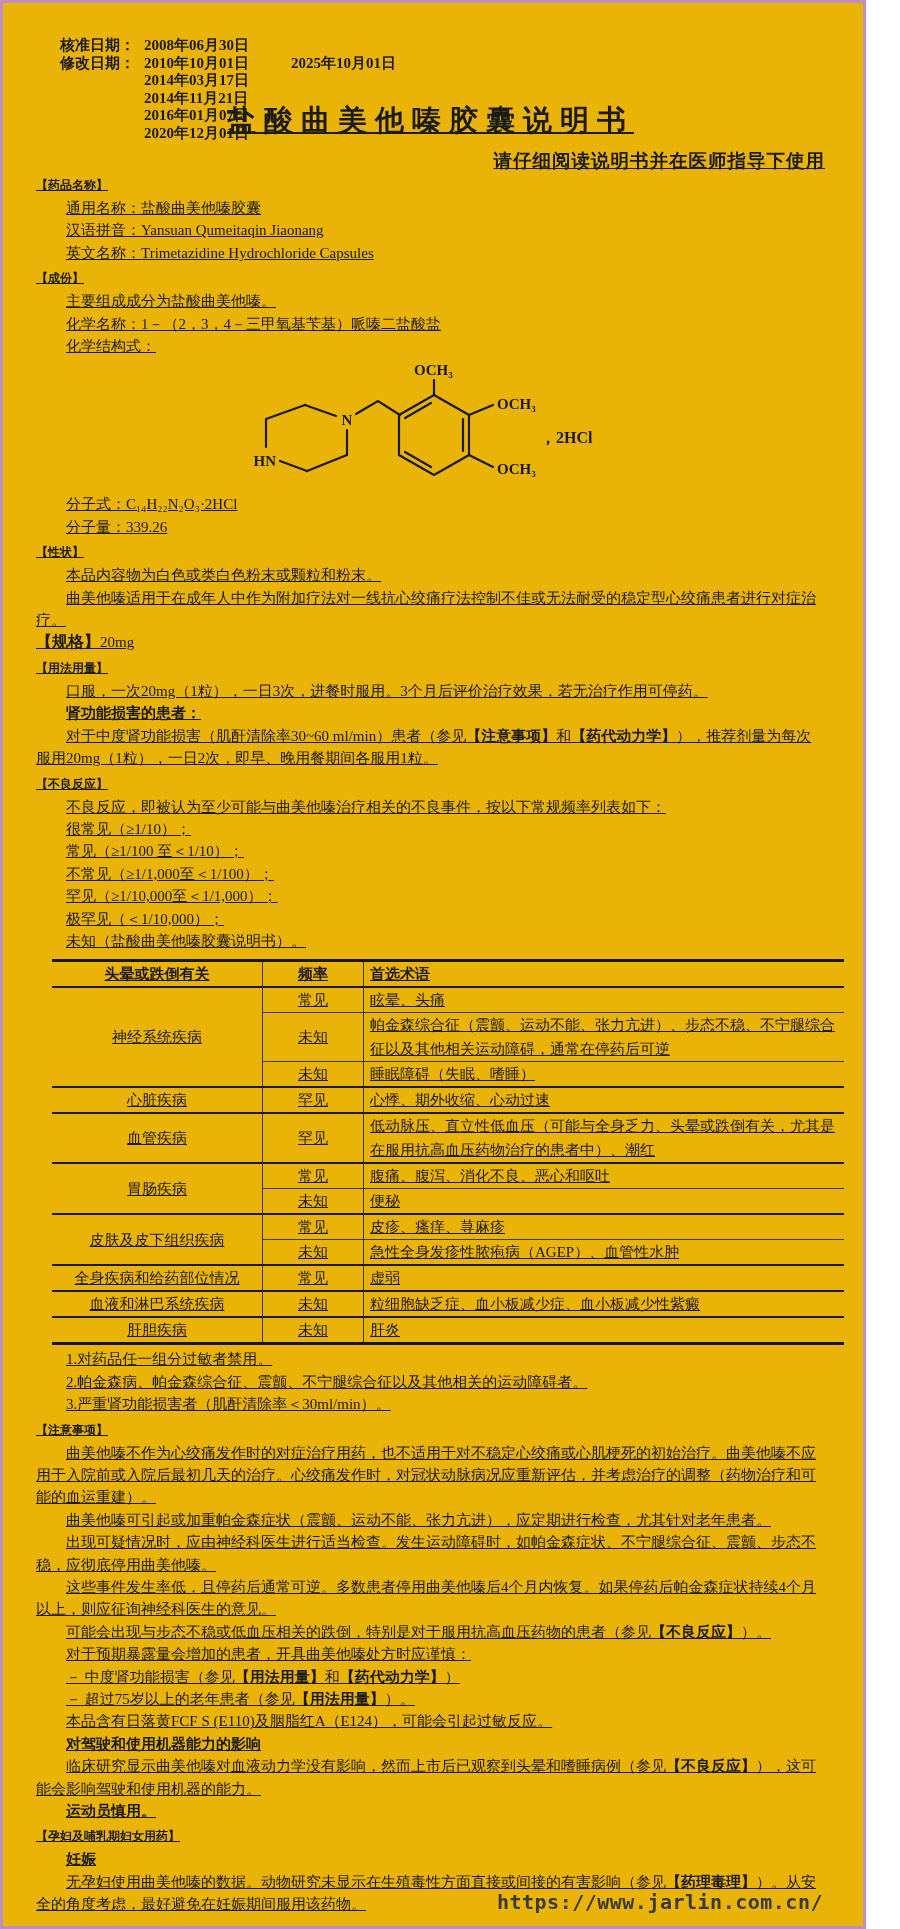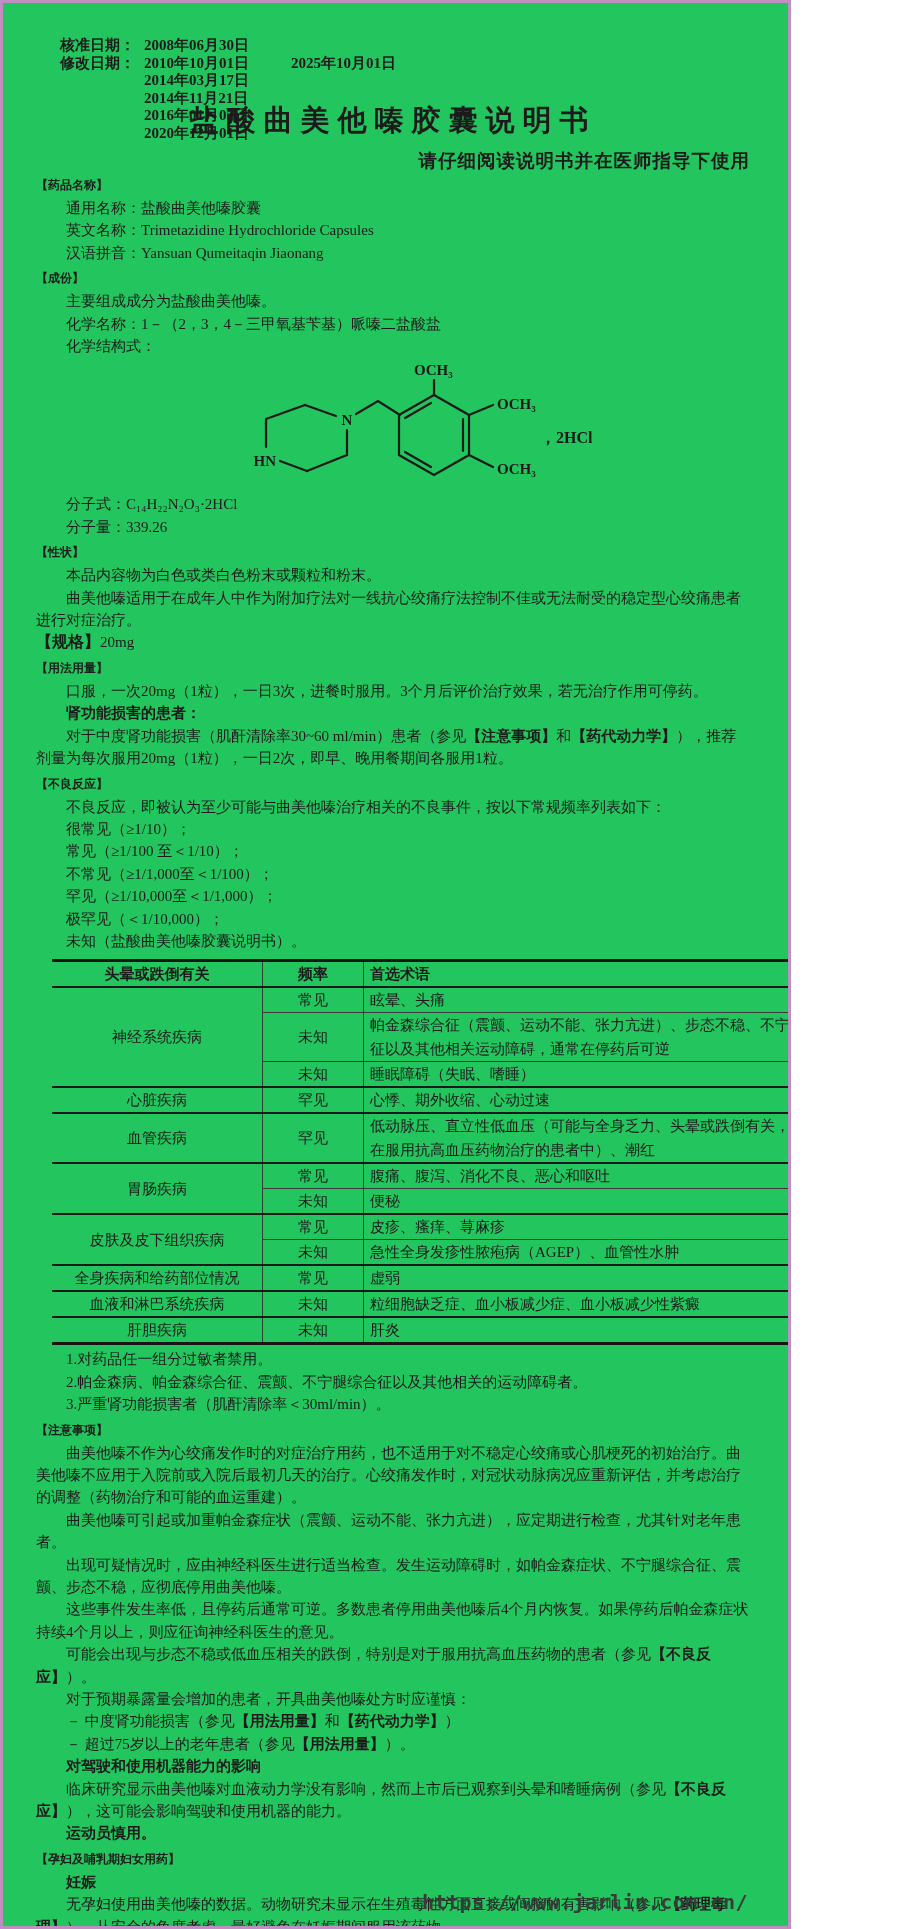--- a/index.html
+++ b/index.html
@@ -1,19 +1,19 @@
 <!DOCTYPE html>
 <html><head>
 <meta charset="utf-8">
 <style>
   html,body{margin:0;padding:0;background:#fff;}
   .page{
-    position:relative;width:791px;height:1929px;box-sizing:border-box;
-    border:3px solid #c08ec0;background:#22c55e;color:#1b1b1b;
-    font-family:"Liberation Serif","DejaVu Serif",serif;overflow:hidden;
+    position:relative;width:866px;height:1929px;box-sizing:border-box;
+    border:3px solid #c08ec0;background:#eab308;color:#1b1b1b;
+    font-family:"Liberation Serif","DejaVu Serif",serif;overflow:hidden;text-decoration:underline;
   }
   .content{padding:12px 38px 0 33px;}
   
   header{position:relative;height:144px;}
   .dates{position:absolute;left:24px;top:10px;font-size:15px;font-weight:bold;line-height:17.6px;white-space:nowrap;}
   .drow{display:flex;}
   .dlabel{width:84px;}
   .dcont{margin-left:84px;}
   .latest{margin-left:42px;}
   h1{margin:12px;padding-top:76px;text-align:center;font-size:29px;font-weight:bold;letter-spacing:8px;line-height:34px;}
@@ -71,22 +71,22 @@
             <span class="dcont">2020年12月01日</span>
           </div>
       </div>
       <h1>盐酸曲美他嗪胶囊说明书</h1>
       <h2>请仔细阅读说明书并在医师指导下使用</h2>
     </header>
 
     <section>
       <div class="sec-h">【药品名称】</div>
       <p>通用名称：盐酸曲美他嗪胶囊</p>
+      <p>汉语拼音：Yansuan Qumeitaqin Jiaonang</p>
       <p>英文名称：Trimetazidine Hydrochloride Capsules</p>
-      <p>汉语拼音：Yansuan Qumeitaqin Jiaonang</p>
     </section>
 
     <section>
       <div class="sec-h">【成份】</div>
       <p>主要组成成分为盐酸曲美他嗪。</p>
       <p>化学名称：1－（2，3，4－三甲氧基苄基）哌嗪二盐酸盐</p>
       <p>化学结构式：</p>
       <div class="struct">
         <svg width="430" height="134" viewBox="0 0 430 134">
           <g stroke="#1a1a1a" stroke-width="2.2" fill="none" stroke-linecap="round">
@@ -227,20 +227,21 @@
     <section>
       <div class="sec-h">【注意事项】</div>
       <p>曲美他嗪不作为心绞痛发作时的对症治疗用药，也不适用于对不稳定心绞痛或心肌梗死的初始治疗。曲美他嗪不应用于入院前或入院后最初几天的治疗。心绞痛发作时，对冠状动脉病况应重新评估，并考虑治疗的调整（药物治疗和可能的血运重建）。</p>
       <p>曲美他嗪可引起或加重帕金森症状（震颤、运动不能、张力亢进），应定期进行检查，尤其针对老年患者。</p>
       <p>出现可疑情况时，应由神经科医生进行适当检查。发生运动障碍时，如帕金森症状、不宁腿综合征、震颤、步态不稳，应彻底停用曲美他嗪。</p>
       <p>这些事件发生率低，且停药后通常可逆。多数患者停用曲美他嗪后4个月内恢复。如果停药后帕金森症状持续4个月以上，则应征询神经科医生的意见。</p>
       <p>可能会出现与步态不稳或低血压相关的跌倒，特别是对于服用抗高血压药物的患者（参见<b>【不良反应】</b>）。</p>
       <p>对于预期暴露量会增加的患者，开具曲美他嗪处方时应谨慎：</p>
       <p>－ 中度肾功能损害（参见<b>【用法用量】</b>和<b>【药代动力学】</b>）</p>
       <p>－ 超过75岁以上的老年患者（参见<b>【用法用量】</b>）。</p>
+      <p>本品含有日落黄FCF S (E110)及胭脂红A（E124），可能会引起过敏反应。</p>
       <p class="sub">对驾驶和使用机器能力的影响</p>
       <p>临床研究显示曲美他嗪对血液动力学没有影响，然而上市后已观察到头晕和嗜睡病例（参见<b>【不良反应】</b>），这可能会影响驾驶和使用机器的能力。</p>
       <p class="sub">运动员慎用。</p>
     </section>
 
     <section>
       <div class="sec-h">【孕妇及哺乳期妇女用药】</div>
       <p class="sub">妊娠</p>
       <p>无孕妇使用曲美他嗪的数据。动物研究未显示在生殖毒性方面直接或间接的有害影响（参见<b>【药理毒理】</b>）。从安全的角度考虑，最好避免在妊娠期间服用该药物。</p>
 

